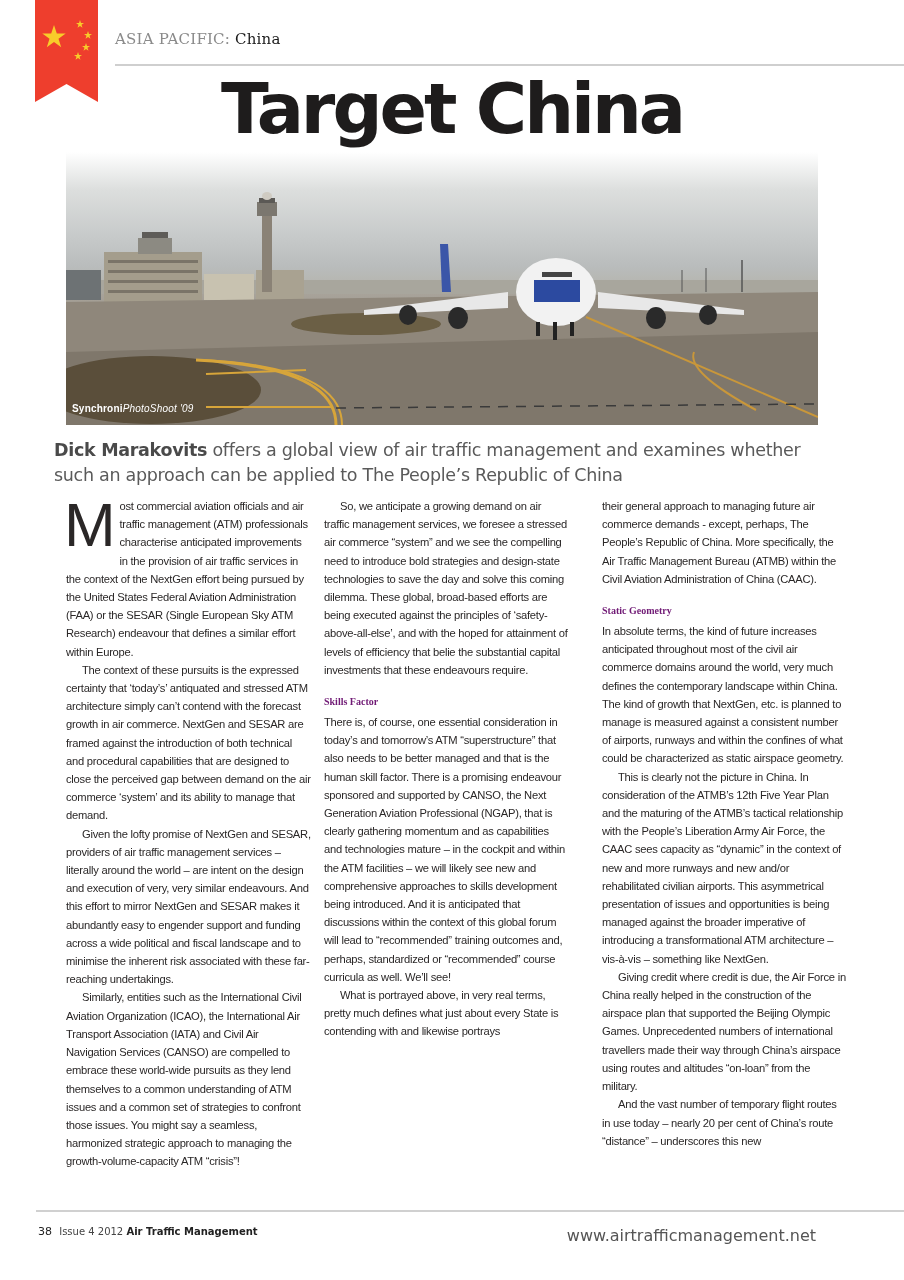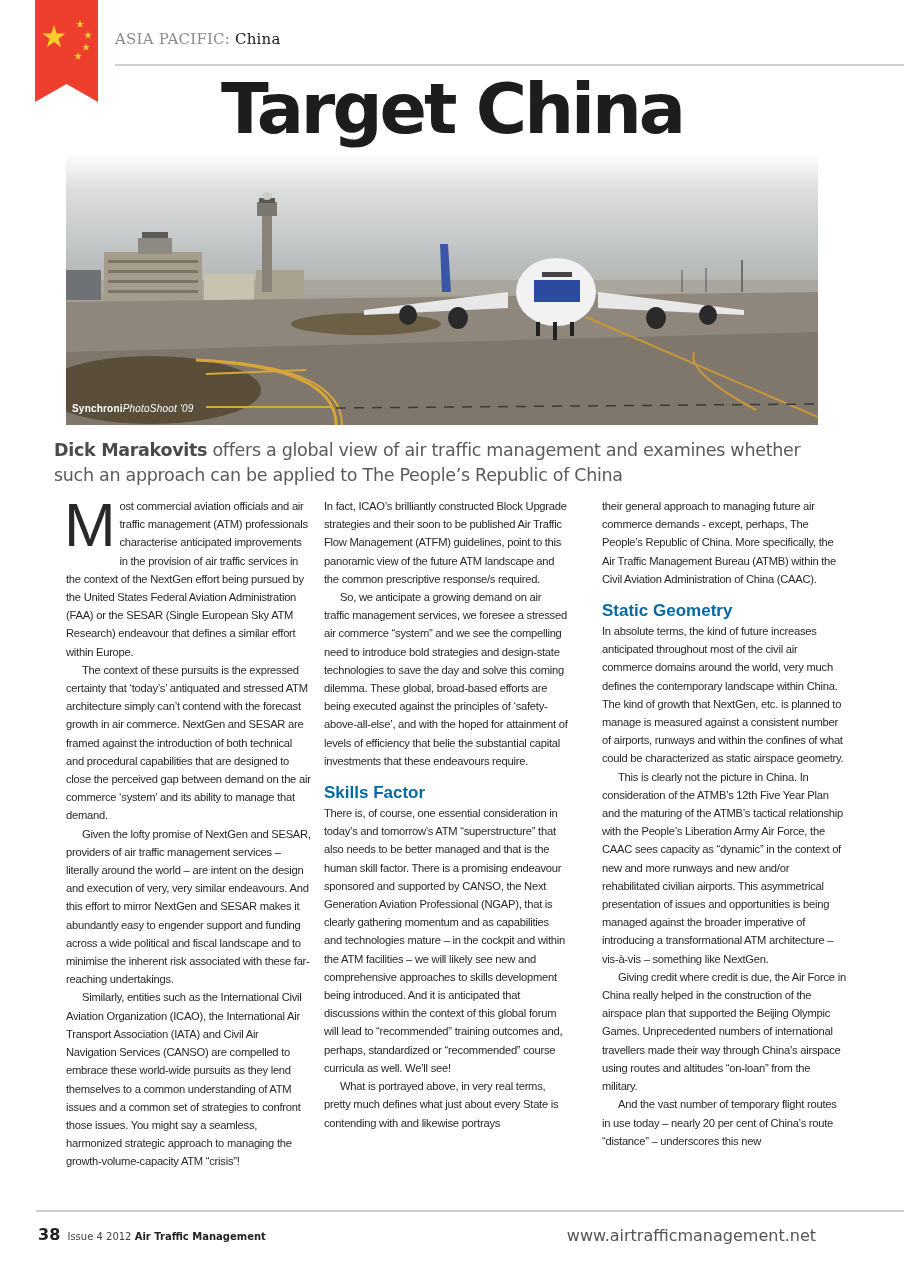--- a/index.html
+++ b/index.html
@@ -30,26 +30,26 @@
   .standfirst .author { font-weight: bold; color: #4a4a4a; }
 
   
   .col { position: absolute; top: 497px; width: 245px; font-family: "Liberation Sans", sans-serif; font-size: 11.2px; line-height: 18.2px; color: #2a2727; letter-spacing: -0.25px; }
   .col1 { left: 66px; }
   .col2 { left: 324px; }
   .col3 { left: 602px; }
   .col p { margin: 0; }
   .col p.indent { text-indent: 16px; }
   .dropcap { float: left; font-size: 62px; line-height: 50px; height: 52px; margin: 3px 4px 0 -2px; font-family: "Liberation Sans", sans-serif; color: #2a2727; }
-  .col h3 { font-family: Liberation Sans, sans-serif; font-weight: bold; font-size: 17px; line-height: 18px; margin-top: 14px; margin-bottom: 2px; color: #0369a1; letter-spacing: 0; }
+  .col h3 { font-family: Liberation Serif, serif; font-weight: bold; font-size: 10px; line-height: 18px; margin-top: 14px; margin-bottom: 2px; color: #701a75; letter-spacing: 0; }
 
   
   .foot-rule { position: absolute; left: 36px; right: 0; top: 1210px; height: 2px; background: #d0d0d0; }
   .footer { position: absolute; left: 38px; top: 1225px; font-family: "DejaVu Sans", sans-serif; font-size: 10px; color: #444; }
-  .footer .page { font-weight: bold; font-size: 16px; color: #222; margin-right: 4px; margin-top: 42px; }
+  .footer .page { font-weight: normal; font-size: 11px; color: #222; margin-right: 4px; margin-top: 42px; }
   .footer .mag { font-weight: bold; color: #222; }
   .footer-url { position: absolute; right: 88px; top: 1226px; font-family: "DejaVu Sans", sans-serif; font-size: 16px; color: #555; }
 </style>
 </head>
 <body>
 
 <div class="ribbon">
   <svg width="63" height="102" viewBox="0 0 63 102">
     <polygon points="0,0 63,0 63,102 31.5,84 0,102" fill="#ee3e2d"></polygon>
     <g fill="#f8cc2a">
@@ -133,21 +133,20 @@
 <div class="standfirst"><span class="author">Dick Marakovits</span><span> offers a global view of air traffic management and examines whether such an approach can be applied to The People’s Republic of China</span></div>
 
 <div class="col col1">
   <p><span class="dropcap">M</span><span>ost commercial aviation officials and air traffic management (ATM) professionals characterise anticipated improvements in the provision of air traffic services in the context of the NextGen effort being pursued by the United States Federal Aviation Administration (FAA) or the SESAR (Single European Sky ATM Research) endeavour that defines a similar effort within Europe.</span></p>
   <p class="indent">The context of these pursuits is the expressed certainty that ‘today’s’ antiquated and stressed ATM architecture simply can’t contend with the forecast growth in air commerce. NextGen and SESAR are framed against the introduction of both technical and procedural capabilities that are designed to close the perceived gap between demand on the air commerce ‘system’ and its ability to manage that demand.</p>
   <p class="indent">Given the lofty promise of NextGen and SESAR, providers of air traffic management services – literally around the world – are intent on the design and execution of very, very similar endeavours. And this effort to mirror NextGen and SESAR makes it abundantly easy to engender support and funding across a wide political and fiscal landscape and to minimise the inherent risk associated with these far-reaching undertakings.</p>
   <p class="indent">Similarly, entities such as the International Civil Aviation Organization (ICAO), the International Air Transport Association (IATA) and Civil Air Navigation Services (CANSO) are compelled to embrace these world-wide pursuits as they lend themselves to a common understanding of ATM issues and a common set of strategies to confront those issues.  You might say a seamless, harmonized strategic approach to managing the growth-volume-capacity ATM “crisis”!</p>
 </div>
 
 <div class="col col2">
-  <p>In fact, ICAO’s brilliantly constructed Block Upgrade strategies and their soon to be published Air Traffic Flow Management (ATFM) guidelines, point to this panoramic view of the future ATM landscape and the common prescriptive response/s required.</p>
   <p class="indent">So, we anticipate a growing demand on air traffic management services, we foresee a stressed air commerce “system” and we see the compelling need to introduce bold strategies and design-state technologies to save the day and solve this coming dilemma. These global, broad-based efforts are being executed against the principles of ‘safety-above-all-else’, and with the hoped for attainment of levels of efficiency that belie the substantial capital investments that these endeavours require.</p>
   <h3>Skills Factor</h3>
   <p>There is, of course, one essential consideration in today’s and tomorrow’s ATM “superstructure” that also needs to be better managed and that is the human skill factor.  There is a promising endeavour sponsored and supported by CANSO, the Next Generation Aviation Professional (NGAP), that is clearly gathering momentum and as capabilities and technologies mature – in the cockpit and within the ATM facilities – we will likely see new and comprehensive approaches to skills development being introduced.  And it is anticipated that discussions within the context of this global forum will lead to “recommended”  training outcomes and, perhaps, standardized or “recommended” course curricula as well.  We’ll see!</p>
   <p class="indent">What is portrayed above, in very real terms, pretty much defines what just about every State is contending with and likewise portrays</p>
 </div>
 
 <div class="col col3">
   <p>their general approach to managing future air commerce demands - except, perhaps, The People’s Republic of China. More specifically, the Air Traffic Management Bureau (ATMB) within the Civil Aviation Administration of China (CAAC).</p>
   <h3>Static Geometry</h3>
   <p>In absolute terms, the kind of future increases anticipated throughout most of the civil air commerce domains around the world, very much defines the contemporary landscape within China. The kind of growth that NextGen, etc. is planned to manage is measured against a consistent number of airports, runways and within the confines of what could be characterized as static airspace geometry.</p>

